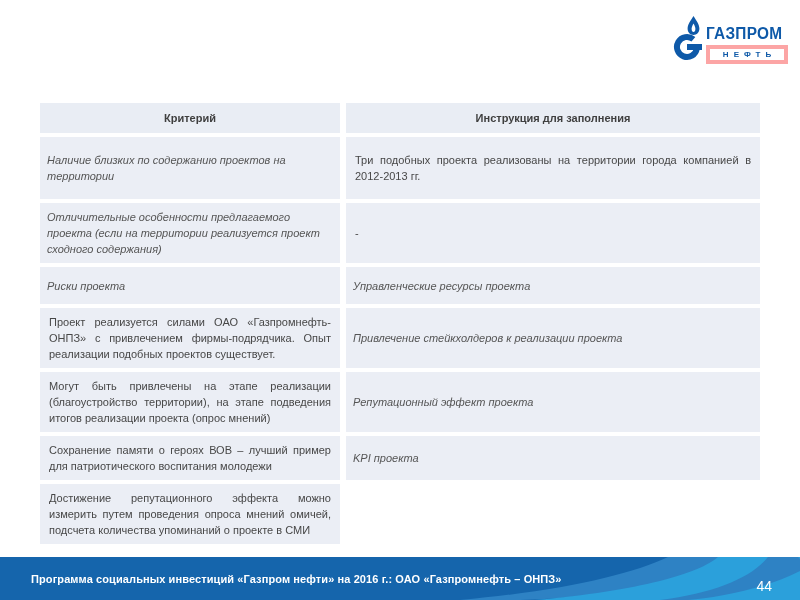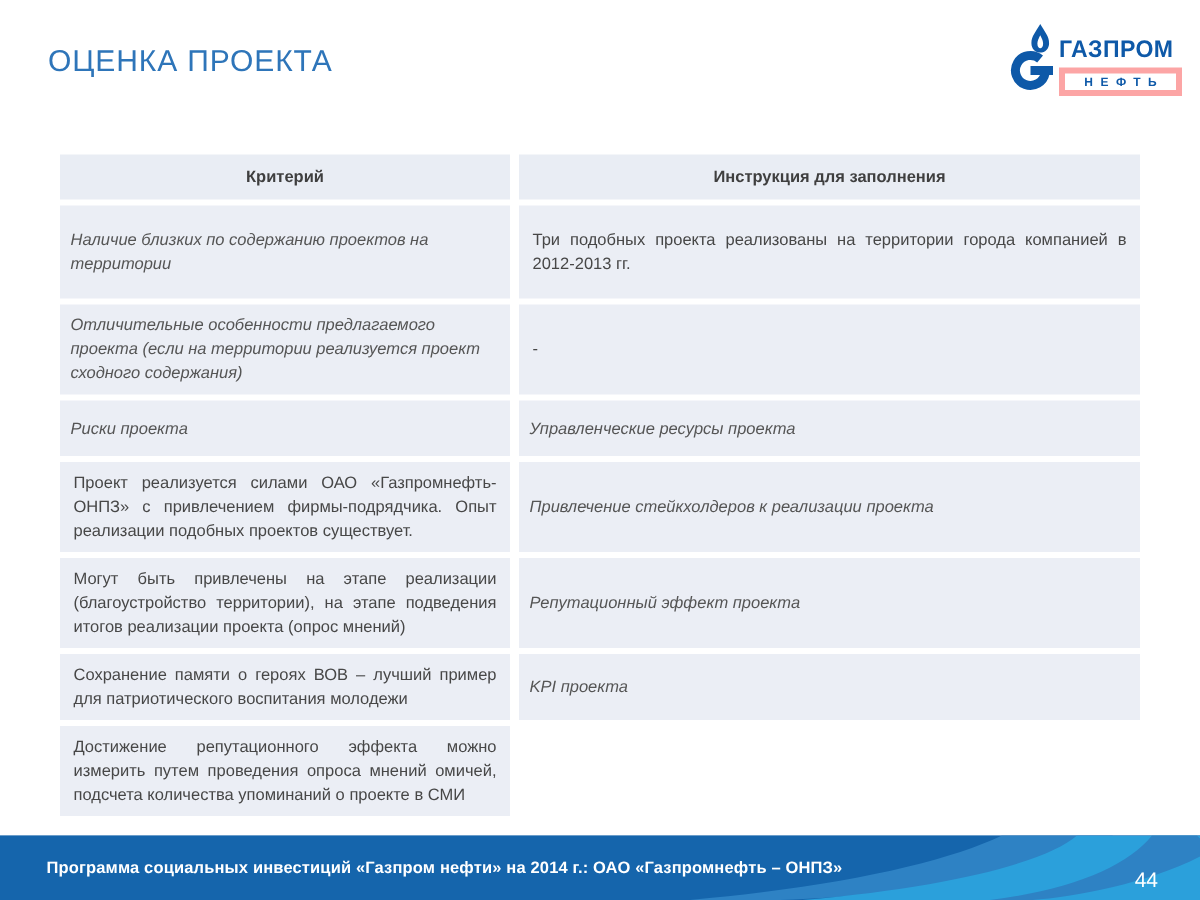--- a/index.html
+++ b/index.html
@@ -56,21 +56,20 @@
   .page-num{
     position:absolute;right:28px;top:0;height:58px;display:flex;align-items:center;
     color:#ffffff;font-size:14px;z-index:2;
   }
 </style>
 </head>
 <body>
 
 <div class="slide">
 
-  <div class="title">ОЦЕНКА ПРОЕКТА</div>
 
   <div class="logo">
     <svg class="logo-emblem" width="29" height="50" viewBox="0 0 29 50" aria-hidden="true">
       <path fill="#0E59A8" d="M20.5,0 C17.5,5.2 14.6,8.2 14.6,12.6 C14.6,16.6 17.3,19 20.5,19 C23.7,19 26.4,16.6 26.4,12.6 C26.4,8.2 23.5,5.2 20.5,0 Z"></path>
       <path fill="#ffffff" d="M20.5,7.5 C19.3,9.8 18.6,11.3 18.6,13.1 C18.6,15 19.5,16.1 20.5,16.1 C21.5,16.1 22.4,15 22.4,13.1 C22.4,11.3 21.7,9.8 20.5,7.5 Z"></path>
       <path fill="none" stroke="#0E59A8" stroke-width="6" d="M20.4,23.3 A10,10 0 1 0 23.8,32.7"></path>
       <rect x="14" y="28" width="15" height="6" fill="#0E59A8"></rect>
     </svg>
     <div class="logo-text">
       <div class="logo-brand">ГАЗПРОМ</div>
@@ -115,17 +114,17 @@
       </div>
   </div>
 
   <div class="footer">
     <svg width="800" height="43" viewBox="0 0 800 43" preserveAspectRatio="none" aria-hidden="true">
       <rect width="800" height="43" fill="#1565AC"></rect>
       <path fill="#2E82C4" d="M460,43 C560,34 630,18 668,0 L742,0 C692,28 592,41 520,43 Z"></path>
       <path fill="#2BA0DB" d="M535,43 C640,34 700,16 718,0 L800,0 L800,43 Z"></path>
       <path fill="#2E82C4" d="M660,43 C716,36 752,20 768,0 L798,0 L800,2 L800,14 C765,32 716,41 688,43 Z"></path>
     </svg>
-    <div class="footer-text">Программа социальных инвестиций «Газпром нефти» на 2014 г.: ОАО «Газпромнефть – ОНПЗ»</div>
+    <div class="footer-text">Программа социальных инвестиций «Газпром нефти» на 2016 г.: ОАО «Газпромнефть – ОНПЗ»</div>
     <div class="page-num">44</div>
   </div>
 
 </div>
 
 </body></html>

